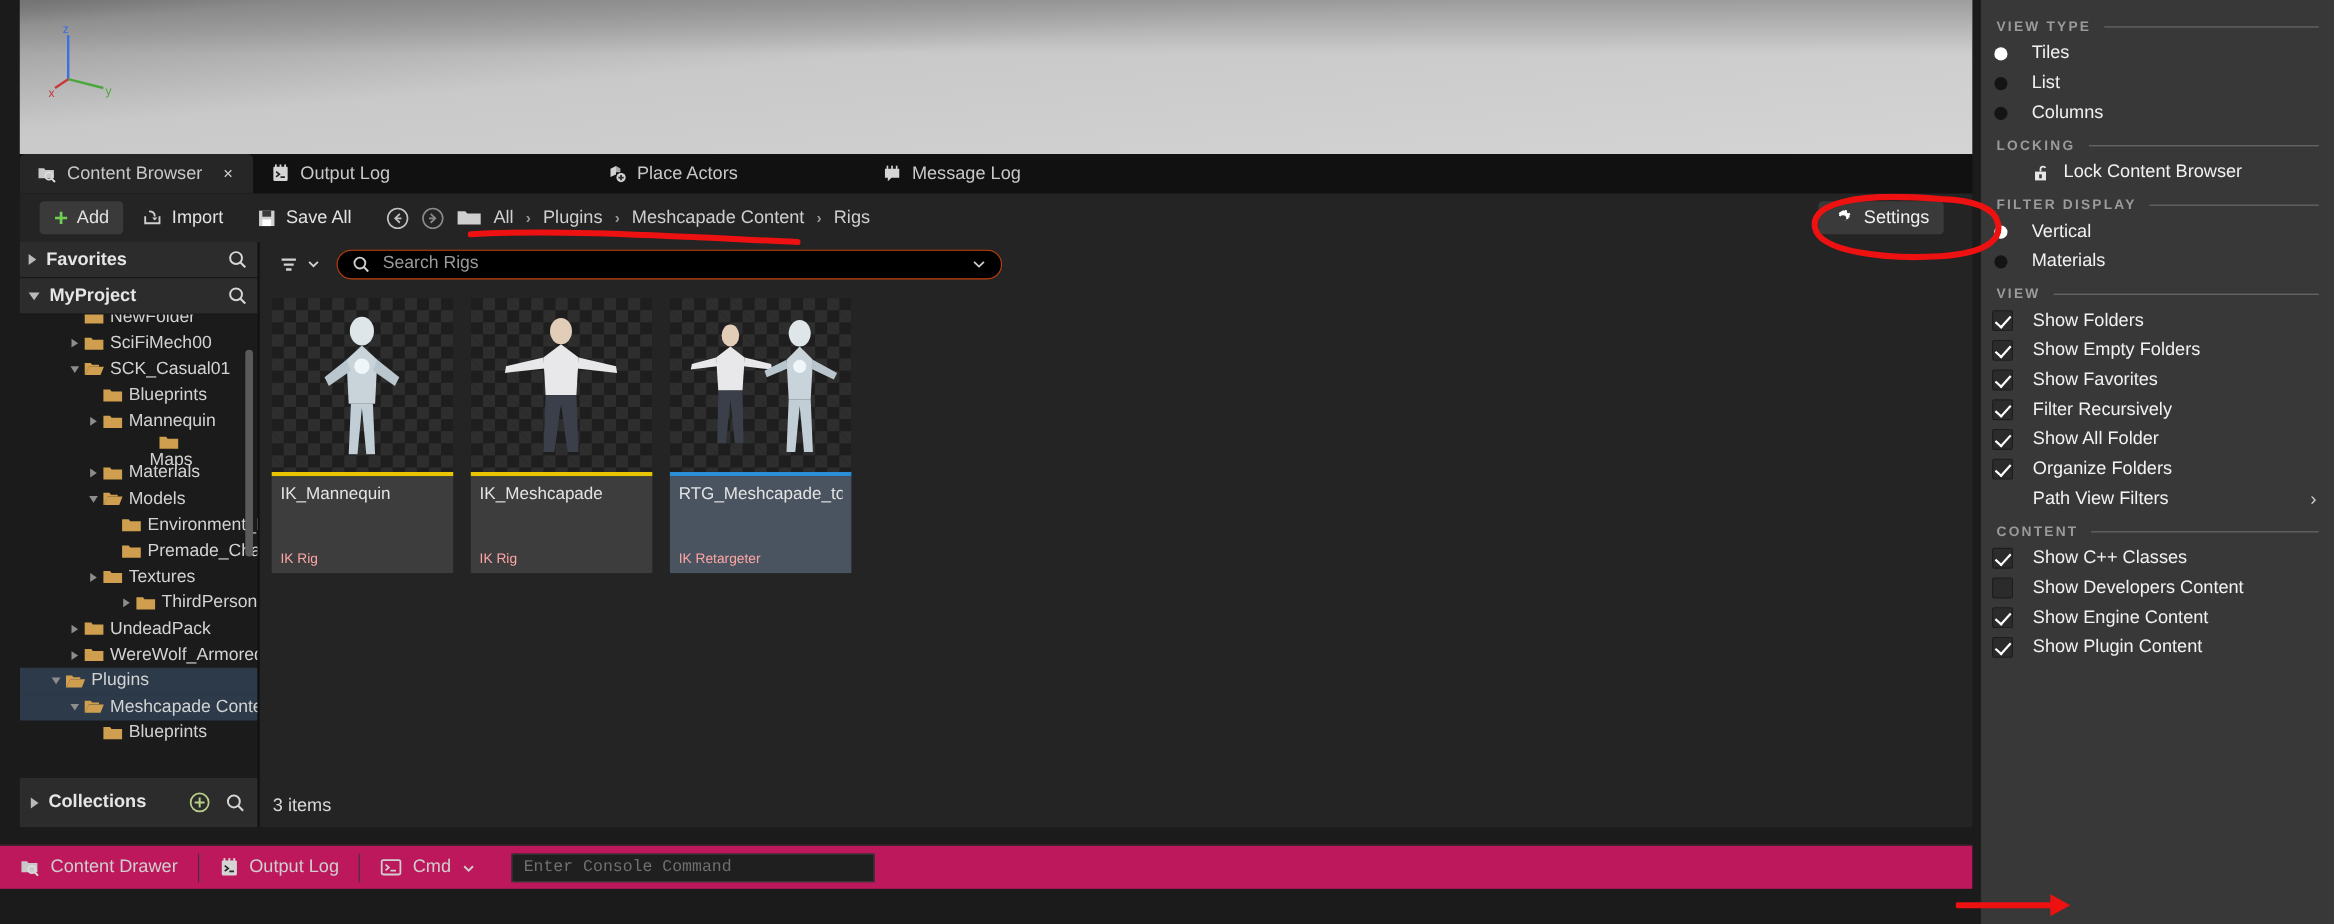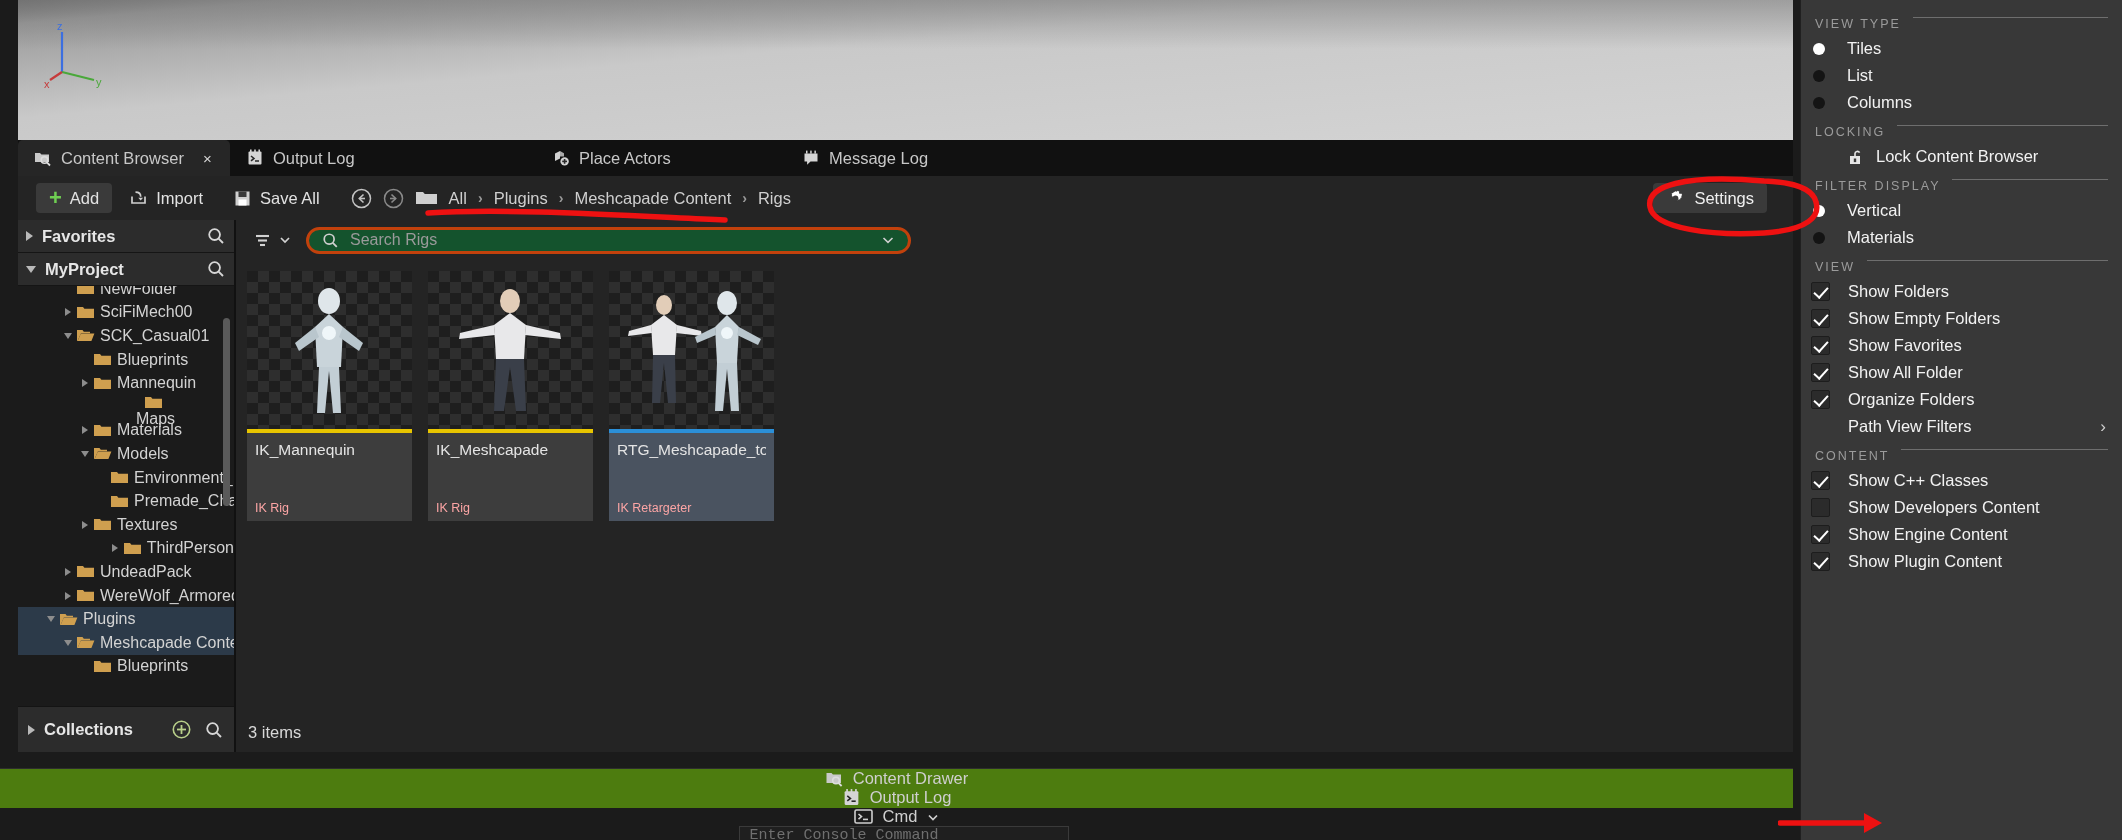--- a/index.html
+++ b/index.html
@@ -107,21 +107,21 @@
     background: #2c2c2c; display: flex; align-items: center; padding: 0 10px;
     color: #e6e6e6; font-size: 16.5px; font-weight: bold;
     border-top: 1px solid #141414;
   }
 
   
   .assets { position: absolute; left: 220px; top: 44px; right: 0; bottom: 0; background: #242424; }
   .filterbar { display: flex; align-items: center; height: 40px; padding: 0 10px; gap: 10px; }
   .fbtn { display: flex; align-items: center; gap: 5px; padding: 0 4px; }
   .searchbox {
-    flex: 1; height: 27px; background: #14532d; border: 3px solid #c2410c;
+    flex: 1; height: 27px; background: #000000; border: 1px solid #c2410c;
     border-radius: 14px; display: flex; align-items: center; padding: 0 12px; gap: 10px;
     max-width: 605px;
   }
   .searchbox .ph { color: #9a9a9a; font-size: 16px; }
   .searchbox .chev { margin-left: auto; }
 
   .tiles { display: flex; gap: 16px; padding: 11px 0 0 9px; }
   .tile { width: 165px; }
   .thumb {
     height: 158px; position: relative; overflow: hidden;
@@ -135,42 +135,41 @@
   .tile .bar { height: 3.5px; }
   .tile .meta { background: #3d3d3d; height: 88px; position: relative; padding: 8px 8px 0 8px; }
   .tile.sel .meta { background: #4a5360; }
   .tile .nm { color: #e4e4e4; font-size: 15.5px; white-space: nowrap; overflow: hidden; }
   .tile .ty { position: absolute; left: 8px; bottom: 6px; color: #fca5a5; font-size: 12.5px; }
   .items-count { position: absolute; left: 10px; bottom: 10px; color: #d8d8d8; font-size: 16.5px; }
 
   
   .statusbar {
     position: absolute; left: 0; top: 768px; width: 1793px; height: 40px;
-    background: #4d7c0f; display: flex; align-items: center; gap: 0;
+    background: #be185d; display: flex; align-items: center; gap: 0;
     border-top: 1px solid #2d2d2d;
-    flex-direction: column;
   }
   .sb-item { display: flex; align-items: center; gap: 9px; padding: 0 18px; height: 40px; color: #cfcfcf; font-size: 16.5px; }
   .sb-sep { width: 1px; height: 26px; background: #363636; }
   .console {
     width: 330px; height: 26px; background: #1f1f1f; border: 1px solid #3a3a3a;
     margin-left: 14px; display: flex; align-items: center; padding: 0 10px;
   }
   .console span { color: #6f6f6f; font-size: 15px; font-family: "Liberation Mono", monospace; }
 
   
   .menu {
     position: absolute; right: 0; top: 0; width: 322px; height: 840px;
     background: #383838; border-left: 1px solid #202020;
     padding-top: 8px;
   }
   .sec {
-    display: flex; align-items: flex-start; gap: 12px;
+    display: flex; align-items: center; gap: 12px;
     padding: 9px 14px 4px 14px;
-    color: #9b9b9b; font-size: 12.5px; letter-spacing: 2px; font-weight: normal;
+    color: #9b9b9b; font-size: 12.5px; letter-spacing: 2px; font-weight: bold;
   }
   .sec .rule { flex: 1; height: 1px; background: #6e6e6e; }
   .mi {
     display: flex; align-items: center; height: 27px;
     padding-left: 10px; color: #f2f2f2; font-size: 16.5px; gap: 0;
   }
   .radio {
     width: 12px; height: 12px; border-radius: 50%; margin: 0 22px 0 2px; flex: 0 0 auto;
     background: #141414;
   }
@@ -667,20 +666,24 @@
       <div class="mi">
         <span class="cbx on"></span>
         <span>Show Empty Folders</span>
       </div>
       <div class="mi">
         <span class="cbx on"></span>
         <span>Show Favorites</span>
       </div>
       <div class="mi">
         <span class="cbx on"></span>
+        <span>Filter Recursively</span>
+      </div>
+      <div class="mi">
+        <span class="cbx on"></span>
         <span>Show All Folder</span>
       </div>
       <div class="mi">
         <span class="cbx on"></span>
         <span>Organize Folders</span>
       </div>
       <div class="mi">
         <span class="pad"></span>
         <span>Path View Filters</span>
         <span class="arrowr">›</span>

